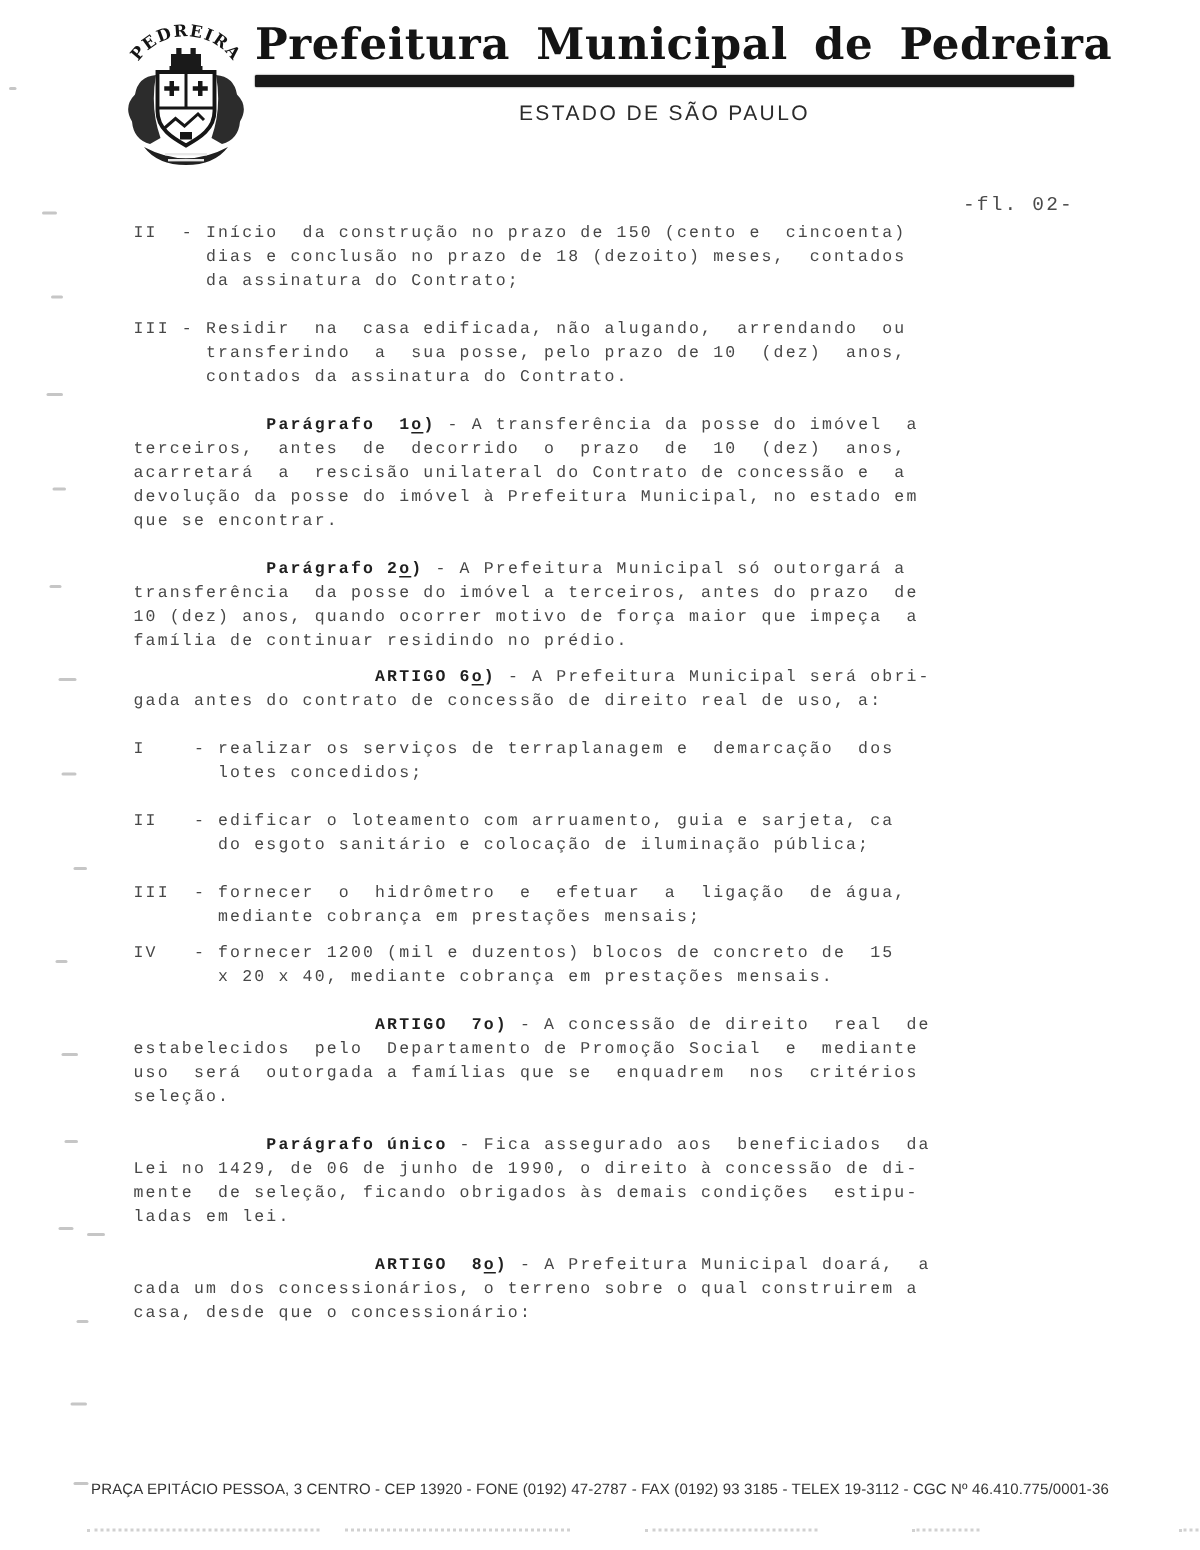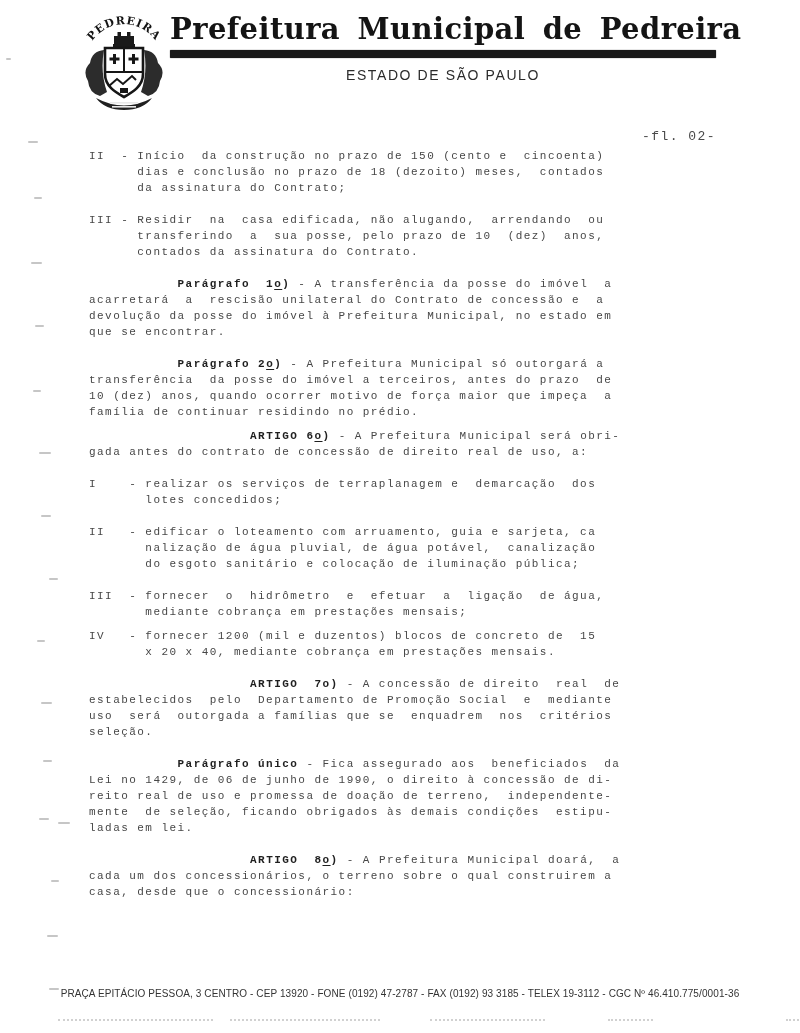--- a/index.html
+++ b/index.html
@@ -97,61 +97,60 @@
         <div class="tline"><span>      dias e conclusão no prazo de 18 (dezoito) meses,  contados</span></div>
         <div class="tline"><span>      da assinatura do Contrato;</span></div>
       </div>
       <div class="block">
         <div class="tline"><span>III - Residir  na  casa edificada, não alugando,  arrendando  ou</span></div>
         <div class="tline"><span>      transferindo  a  sua posse, pelo prazo de 10  (dez)  anos,</span></div>
         <div class="tline"><span>      contados da assinatura do Contrato.</span></div>
       </div>
       <div class="block">
         <div class="tline"><span>           </span><span class="b">Parágrafo  1</span><span class="b u">o</span><span class="b">)</span><span> - A transferência da posse do imóvel  a</span></div>
+        <div class="tline"><span>terceiros,  antes  de  decorrido  o  prazo  de  10  (dez)  anos,</span></div>
         <div class="tline"><span>acarretará  a  rescisão unilateral do Contrato de concessão e  a</span></div>
         <div class="tline"><span>devolução da posse do imóvel à Prefeitura Municipal, no estado em</span></div>
         <div class="tline"><span>que se encontrar.</span></div>
       </div>
       <div class="block tight">
         <div class="tline"><span>           </span><span class="b">Parágrafo 2</span><span class="b u">o</span><span class="b">)</span><span> - A Prefeitura Municipal só outorgará a</span></div>
         <div class="tline"><span>transferência  da posse do imóvel a terceiros, antes do prazo  de</span></div>
         <div class="tline"><span>10 (dez) anos, quando ocorrer motivo de força maior que impeça  a</span></div>
         <div class="tline"><span>família de continuar residindo no prédio.</span></div>
       </div>
       <div class="block">
         <div class="tline"><span>                    </span><span class="b">ARTIGO 6</span><span class="b u">o</span><span class="b">)</span><span> - A Prefeitura Municipal será obri-</span></div>
         <div class="tline"><span>gada antes do contrato de concessão de direito real de uso, a:</span></div>
       </div>
       <div class="block">
         <div class="tline"><span>I    - realizar os serviços de terraplanagem e  demarcação  dos</span></div>
         <div class="tline"><span>       lotes concedidos;</span></div>
       </div>
       <div class="block">
         <div class="tline"><span>II   - edificar o loteamento com arruamento, guia e sarjeta, ca</span></div>
-        <div class="tline"><span>       nalização de água pluvial, de água potável,  canalização</span></div>
         <div class="tline"><span>       do esgoto sanitário e colocação de iluminação pública;</span></div>
       </div>
       <div class="block tight">
         <div class="tline"><span>III  - fornecer  o  hidrômetro  e  efetuar  a  ligação  de água,</span></div>
         <div class="tline"><span>       mediante cobrança em prestações mensais;</span></div>
       </div>
       <div class="block">
         <div class="tline"><span>IV   - fornecer 1200 (mil e duzentos) blocos de concreto de  15</span></div>
         <div class="tline"><span>       x 20 x 40, mediante cobrança em prestações mensais.</span></div>
       </div>
       <div class="block">
         <div class="tline"><span>                    </span><span class="b">ARTIGO  7o)</span><span> - A concessão de direito  real  de</span></div>
         <div class="tline"><span>estabelecidos  pelo  Departamento de Promoção Social  e  mediante</span></div>
         <div class="tline"><span>uso  será  outorgada a famílias que se  enquadrem  nos  critérios</span></div>
         <div class="tline"><span>seleção.</span></div>
       </div>
       <div class="block">
         <div class="tline"><span>           </span><span class="b">Parágrafo único</span><span> - Fica assegurado aos  beneficiados  da</span></div>
         <div class="tline"><span>Lei no 1429, de 06 de junho de 1990, o direito à concessão de di-</span></div>
-        <div class="tline"><span>reito real de uso e promessa de doação de terreno,  independente-</span></div>
         <div class="tline"><span>mente  de seleção, ficando obrigados às demais condições  estipu-</span></div>
         <div class="tline"><span>ladas em lei.</span></div>
       </div>
       <div class="block">
         <div class="tline"><span>                    </span><span class="b">ARTIGO  8</span><span class="b u">o</span><span class="b">)</span><span> - A Prefeitura Municipal doará,  a</span></div>
         <div class="tline"><span>cada um dos concessionários, o terreno sobre o qual construirem a</span></div>
         <div class="tline"><span>casa, desde que o concessionário:</span></div>
       </div>
     </div>
 

